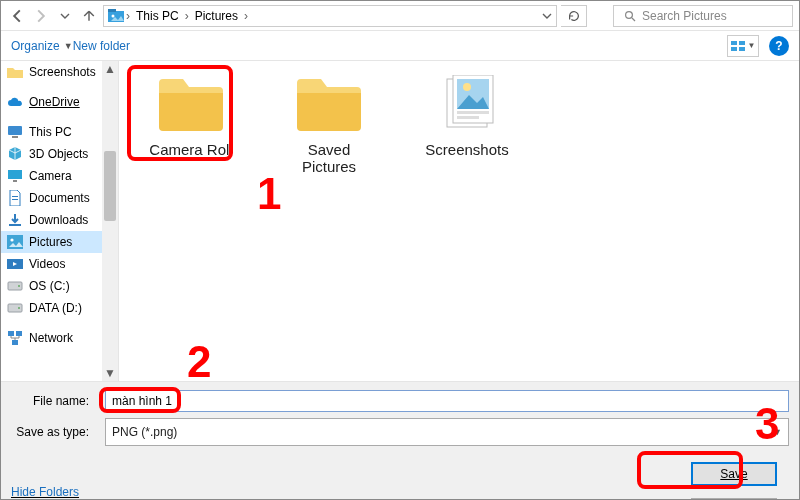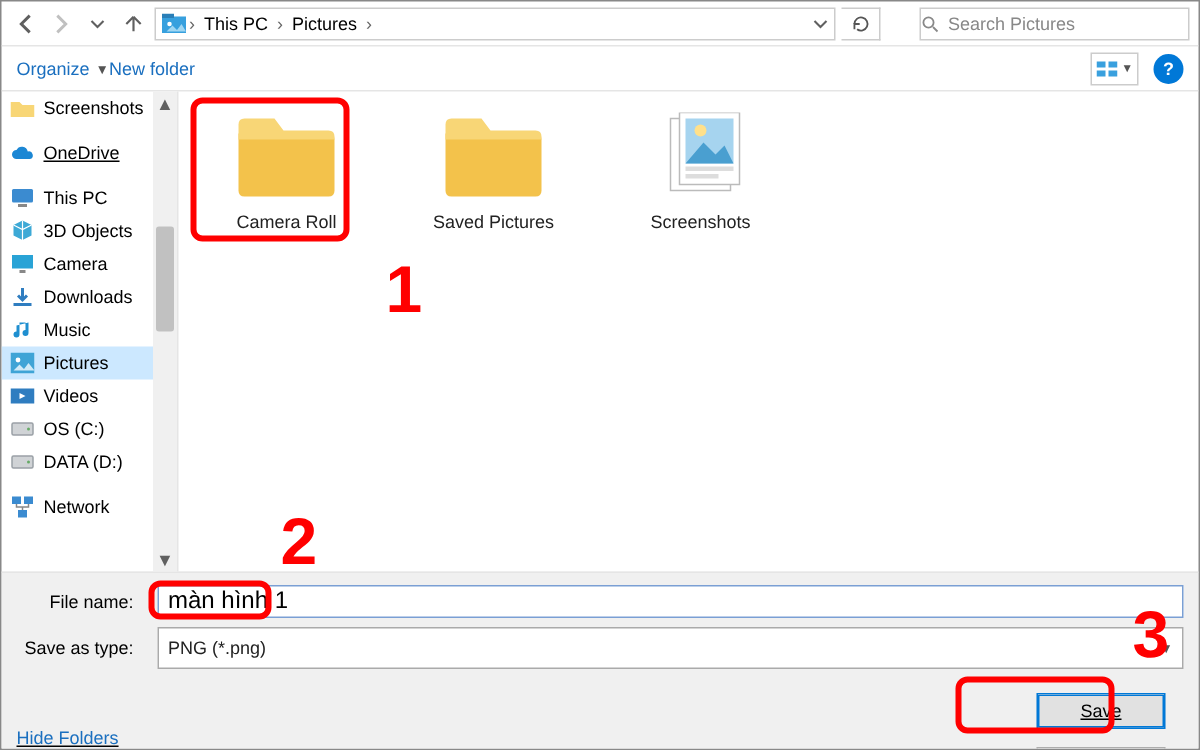--- a/index.html
+++ b/index.html
@@ -6,43 +6,43 @@
 body { background: #fff; width: 800px; height: 500px; position: relative; overflow: hidden; border: 1px solid #888; }
 .addrbar { height: 30px; display: flex; align-items: center; border-bottom: 1px solid #e5e5e5; padding: 0 6px; gap: 4px; }
 .nav-arrow { width: 20px; height: 24px; display: flex; align-items: center; justify-content: center; color: #606060; cursor: pointer; }
 .nav-arrow.up svg { width: 12px; height: 12px; }
 .path-box { flex: 1; height: 22px; border: 1px solid #ccc; display: flex; align-items: center; padding: 0 4px; gap: 2px; }
 .path-icon { width: 16px; height: 16px; display: inline-flex; align-items: center; justify-content: center; }
 .path-seg { padding: 0 4px; cursor: pointer; }
 .path-sep { color: #666; }
 .path-box .end-controls { margin-left: auto; display: flex; gap: 6px; color: #555; }
 .refresh-box { width: 26px; height: 22px; border: 1px solid #ccc; border-left: none; display: flex; align-items: center; justify-content: center; color: #555; }
-.search-box { width: 180px; height: 22px; border: 1px solid #ccc; margin-left: 22px; display: flex; align-items: center; padding: 0 0; color: #888; gap: 6px; }
+.search-box { width: 180px; height: 22px; border: 1px solid #ccc; margin-left: 22px; display: flex; align-items: center; padding: 0 10px; color: #888; gap: 6px; }
 .toolbar { height: 30px; display: flex; align-items: center; padding: 0 10px; border-bottom: 1px solid #e5e5e5; }
 .tb-item { color: #1a6fbf; cursor: pointer; display: flex; align-items: center; gap: 4px; }
 .tb-right { margin-left: auto; display: flex; align-items: center; gap: 10px; }
 .view-btn { width: 32px; height: 22px; border: 1px solid #ccc; display: flex; align-items: center; justify-content: center; gap: 3px; }
 .help-btn { width: 20px; height: 20px; border-radius: 50%; background: #0078d7; color: #fff; display: flex; align-items: center; justify-content: center; font-weight: bold; }
 .main { display: flex; height: 320px; }
 .sidebar { width: 118px; border-right: 1px solid #e5e5e5; overflow: hidden; position: relative; }
 .sidebar-scroll { position: absolute; right: 0; top: 0; bottom: 0; width: 16px; background: #f0f0f0; }
 .sidebar-scroll .thumb { position: absolute; left: 2px; right: 2px; top: 90px; height: 70px; background: #c1c1c1; border-radius: 2px; }
 .sidebar-scroll .arrow { position: absolute; left: 0; right: 0; height: 16px; display: flex; align-items: center; justify-content: center; color: #606060; }
 .sidebar-scroll .arrow.top { top: 0; } .sidebar-scroll .arrow.bot { bottom: 0; }
 .side-item { display: flex; align-items: center; gap: 6px; padding: 3px 4px 3px 6px; cursor: pointer; white-space: nowrap; }
 .side-item.selected { background: #cce8ff; }
 .side-icon { width: 16px; height: 16px; display: inline-flex; align-items: center; justify-content: center; }
 .content { flex: 1; padding: 14px 10px 10px 22px; display: flex; gap: 38px; align-items: flex-start; position: relative; }
 .folder { width: 100px; text-align: center; cursor: pointer; }
 .folder-icon { width: 72px; height: 58px; margin: 0 auto 8px auto; }
-.folder-label { font-size: 12px; color: #222; }
+.folder-label { font-size: 15px; color: #222; }
 .bottom { border-top: 1px solid #e5e5e5; background: #f0f0f0; padding: 8px 10px 8px 10px; }
 .row { display: flex; align-items: center; margin-bottom: 6px; }
 .row-label { width: 94px; text-align: right; padding-right: 16px; color: #000000; }
-.filename-input { flex: 1; height: 22px; border: 1px solid #7a9fd4; padding: 0 6px; font-size: 16px; outline: none; }
+.filename-input { flex: 1; height: 22px; border: 1px solid #7a9fd4; padding: 0 6px; font-size: 12px; outline: none; }
 .filetype { flex: 1; height: 28px; border: 1px solid #aaa; background: #fff; padding: 0 6px; display: flex; align-items: center; justify-content: space-between; color: #222; }
 .footer { display: flex; align-items: center; padding: 10px 12px 0 0; text-decoration: underline; }
 .hide-folders { color: #1a6fbf; cursor: pointer; }
 .btns { margin-left: auto; display: flex; gap: 12px; flex-direction: column; }
 .btn { width: 86px; height: 24px; border: 1px solid #adadad; background: #e1e1e1; display: flex; align-items: center; justify-content: center; cursor: pointer; }
 .btn.primary { border: 1px solid #0078d7; box-shadow: inset 0 0 0 1px #0078d7; }
 
 .hl { position: absolute; border: 4px solid #ff0000; border-radius: 8px; pointer-events: none; }
 .hl-num { position: absolute; color: #ff0000; font-size: 44px; font-weight: bold; font-family: Arial, sans-serif; pointer-events: none; }
 
@@ -172,34 +172,36 @@
           <span class="side-icon">
             <svg width="16" height="14" viewBox="0 0 16 14">
               <rect x="1" y="1" width="14" height="9" fill="#29a3d6"></rect>
               <rect x="6" y="11" width="4" height="2" fill="#888"></rect>
             </svg>
           </span>
           <span>Camera</span>
         </div>
         <div class="side-item">
           <span class="side-icon">
+            <svg width="14" height="16" viewBox="0 0 14 16">
+              <path d="M2 0h7l3 3v13H2z" fill="#fff" stroke="#2f7dc0"></path>
+              <rect x="4" y="6" width="6" height="1" fill="#2f7dc0"></rect>
+              <rect x="4" y="9" width="6" height="1" fill="#2f7dc0"></rect>
+            </svg>
+          </span>
+          <span>Documents</span>
+        </div>
+        <div class="side-item">
+          <span class="side-icon">
             <svg width="16" height="16" viewBox="0 0 16 16">
               <path d="M8 2v7M5 7l3 3 3-3" stroke="#2f7dc0" stroke-width="2" fill="none"></path>
               <rect x="2" y="12" width="12" height="2" fill="#2f7dc0"></rect>
             </svg>
           </span>
           <span>Downloads</span>
-        </div>
-        <div class="side-item">
-          <span class="side-icon">
-            <svg width="16" height="16" viewBox="0 0 16 16">
-              <path d="M6 3v8a2 2 0 11-2-2V5l8-2v7a2 2 0 11-2-2V3z" fill="#1f8fd0"></path>
-            </svg>
-          </span>
-          <span>Music</span>
         </div>
         <div class="side-item selected">
           <span class="side-icon">
             <svg width="16" height="14" viewBox="0 0 16 14">
               <rect x="0" y="0" width="16" height="14" fill="#3fa4d6"></rect>
               <circle cx="5" cy="5" r="1.6" fill="#fff"></circle>
               <path d="M2 12l4-4 3 3 3-4 4 5z" fill="#cfeaf7"></path>
             </svg>
           </span>
           <span>Pictures</span>

